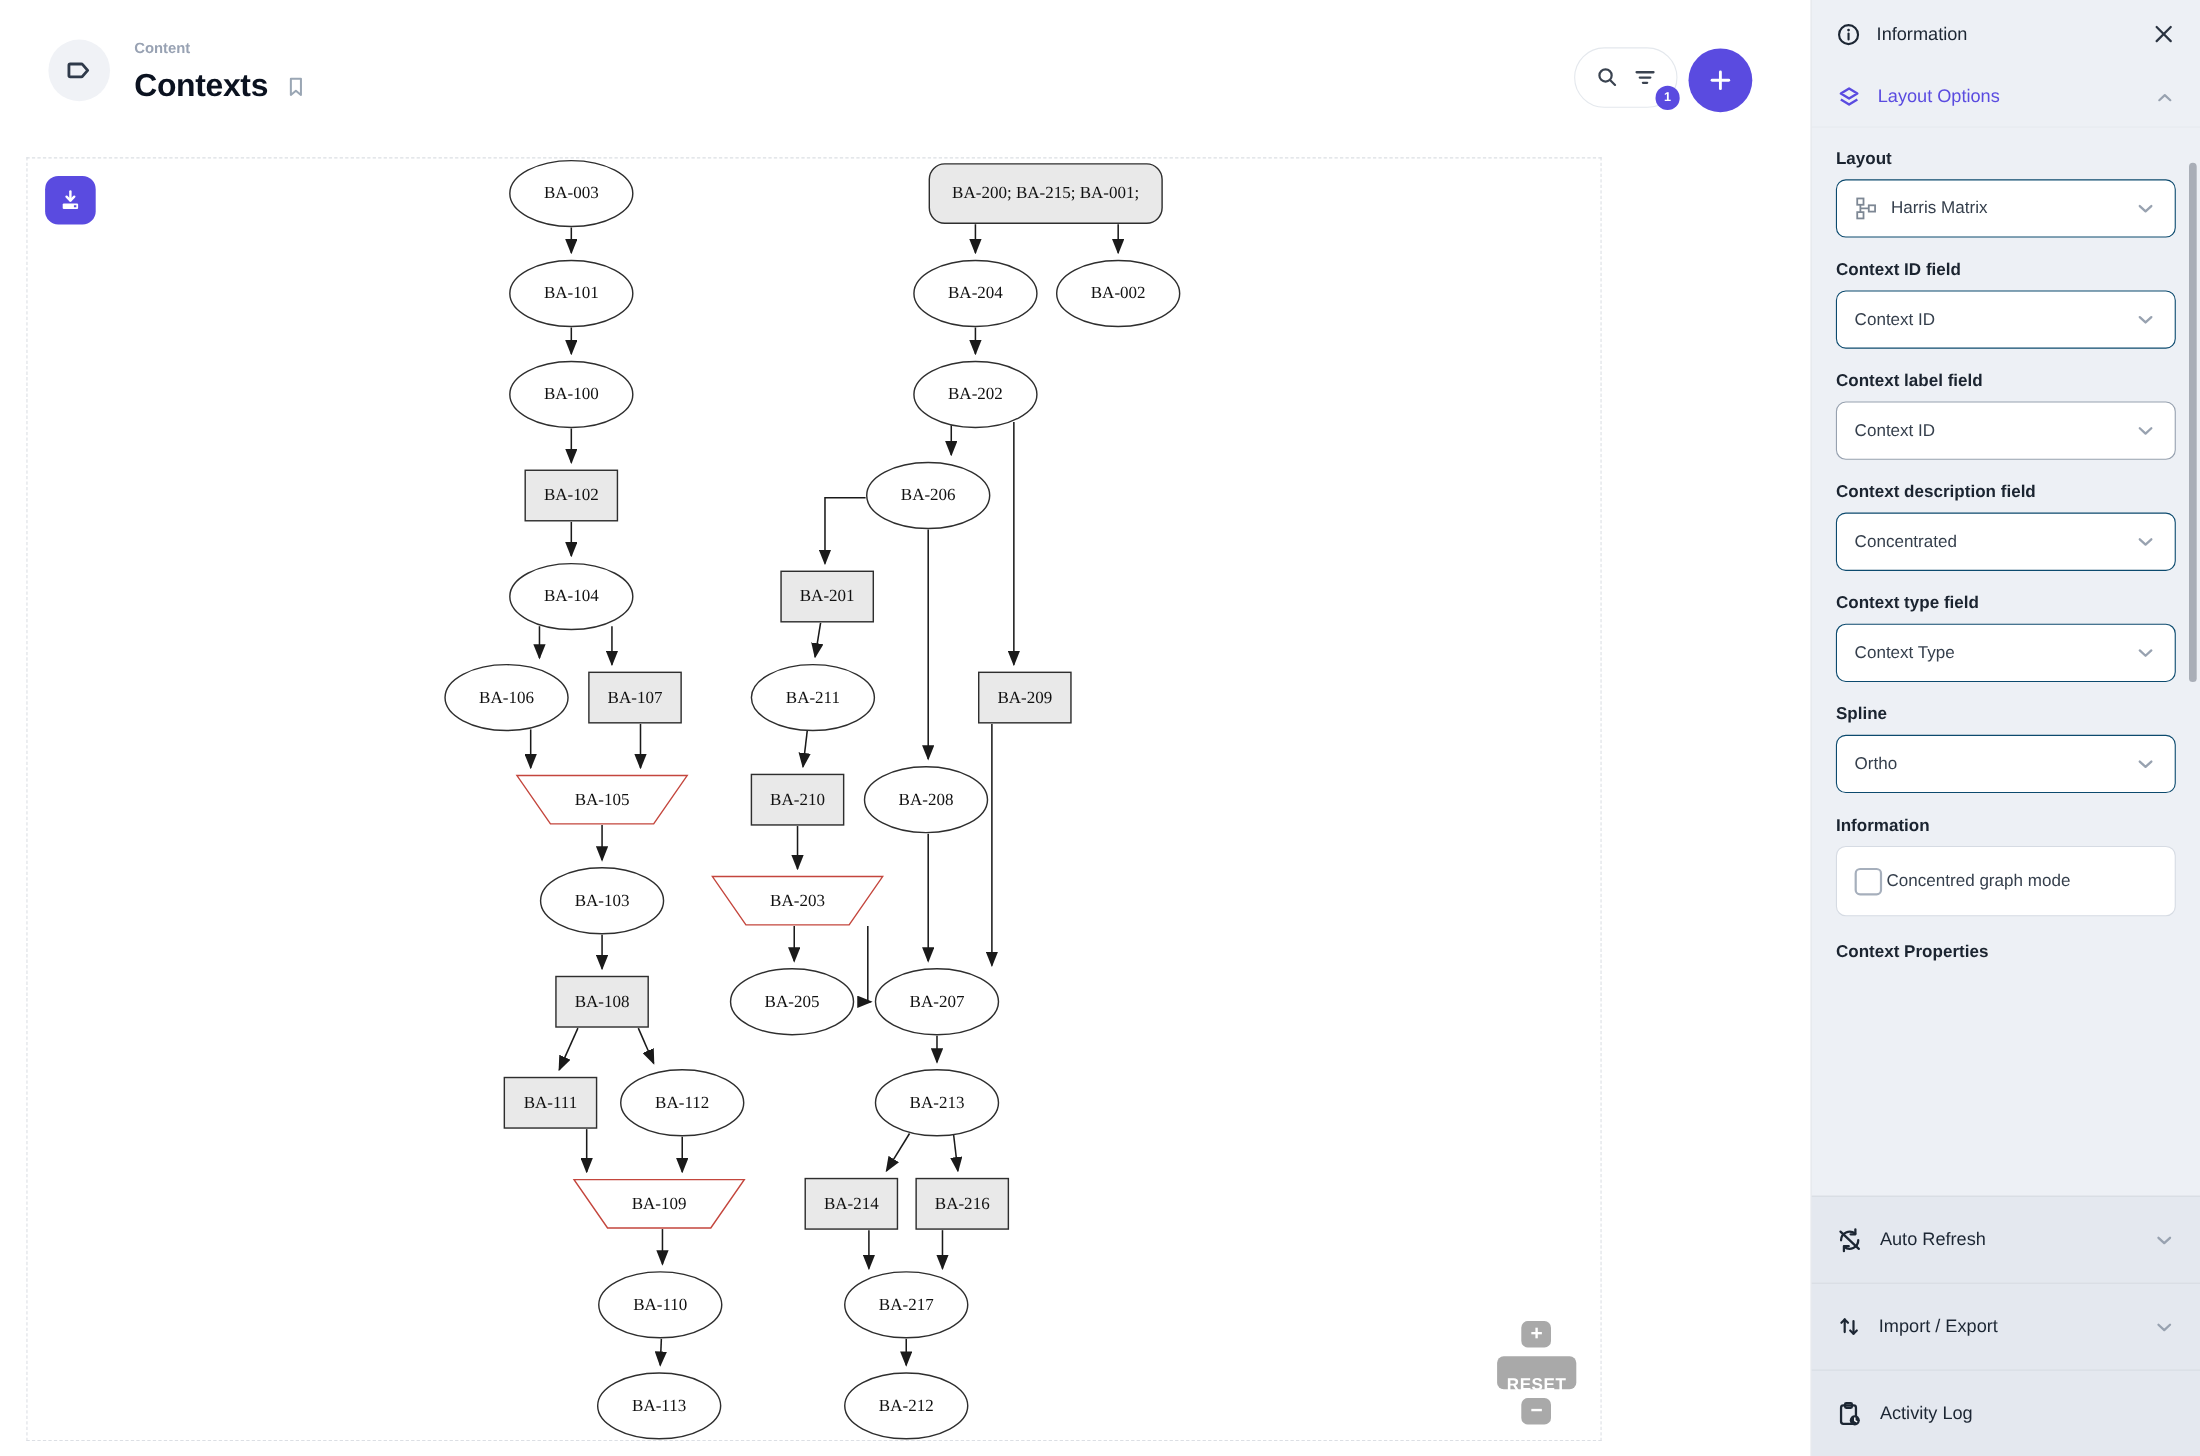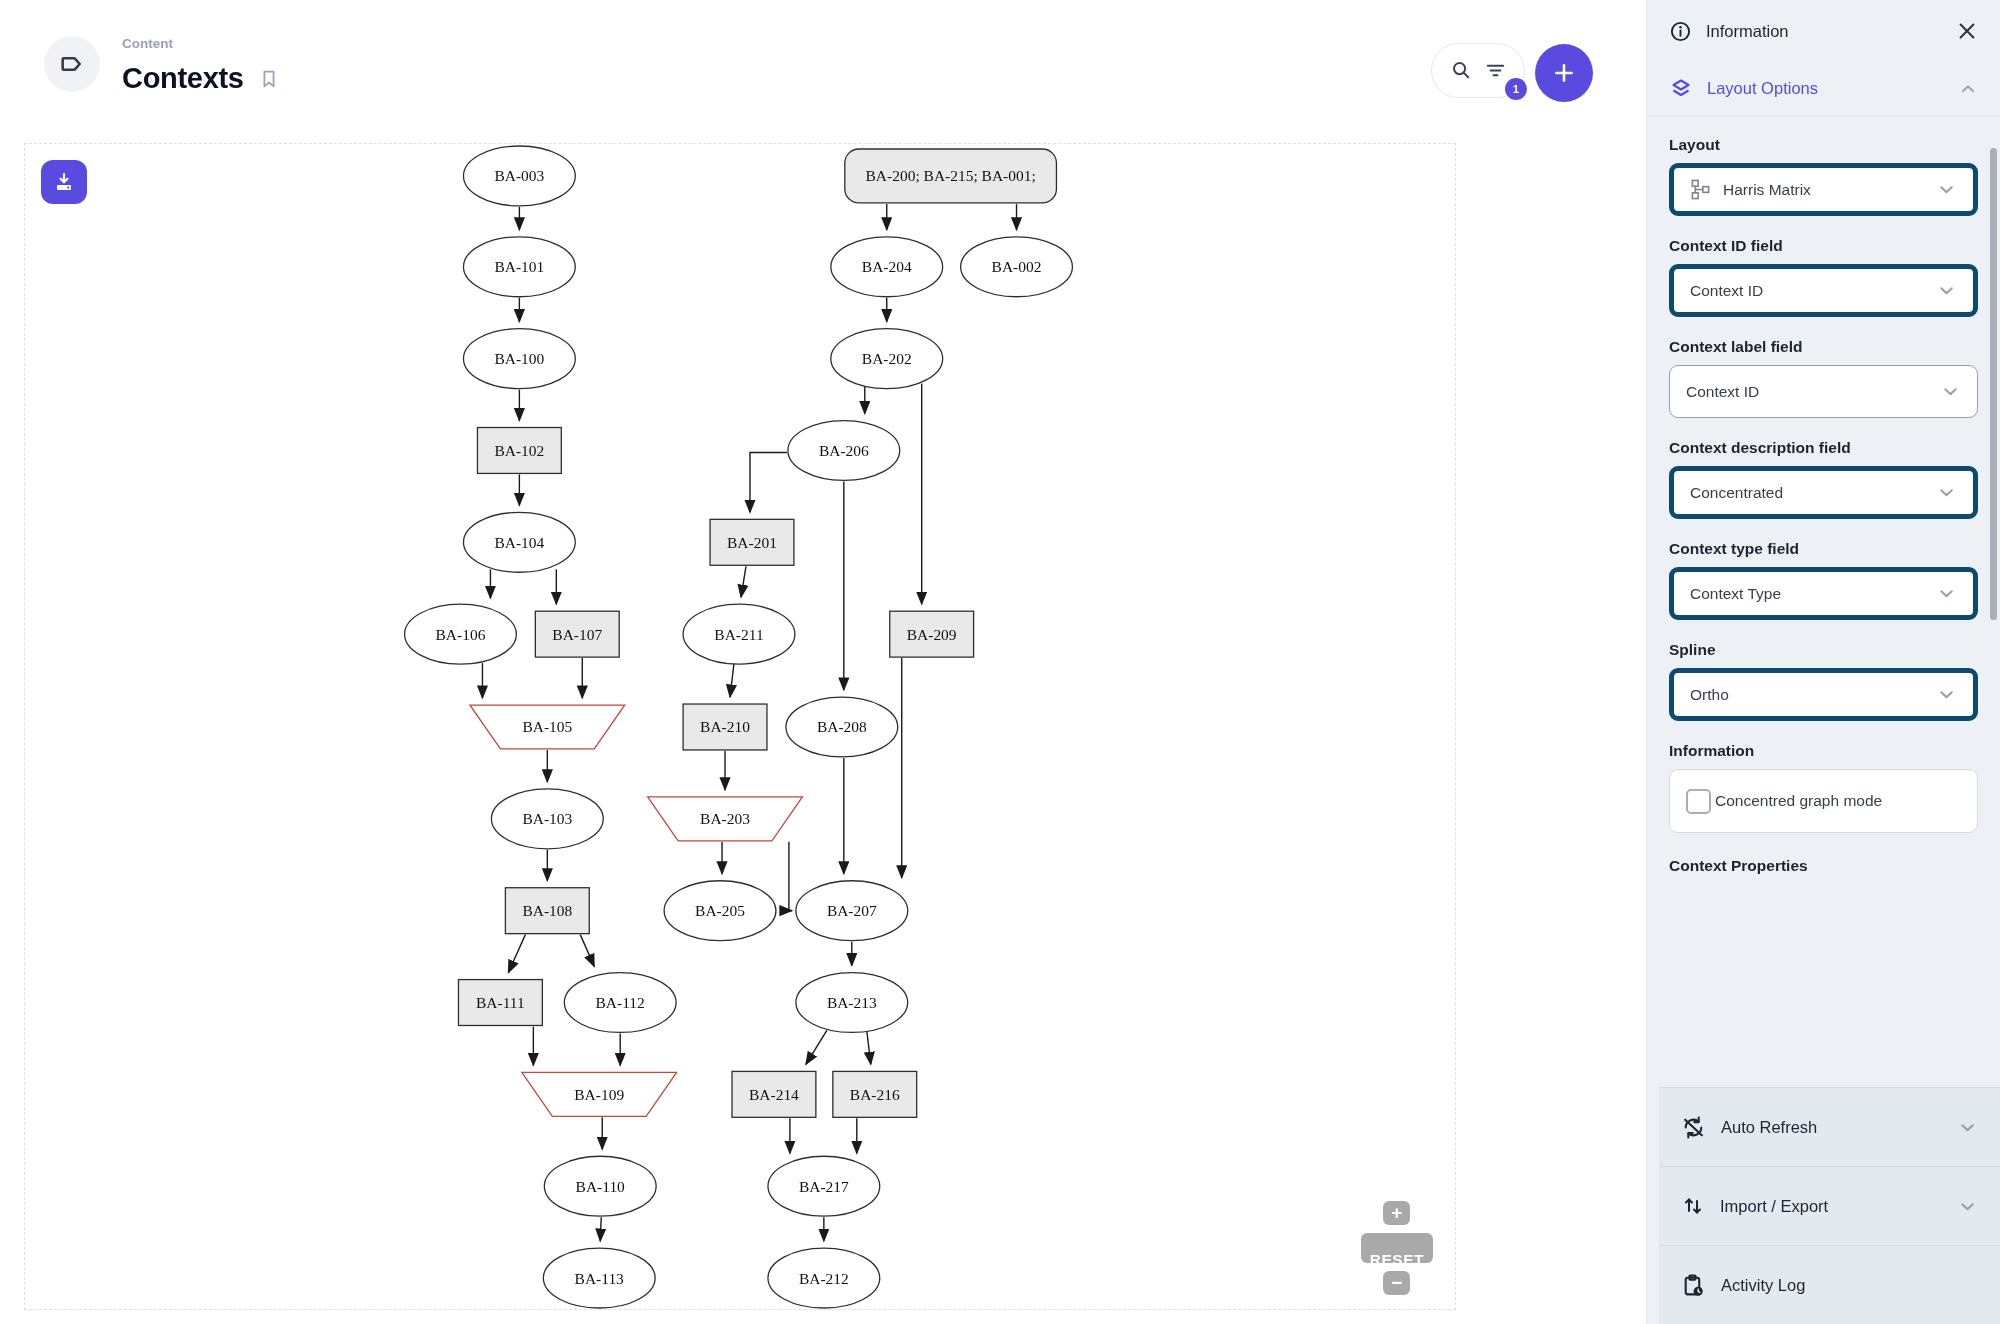--- a/index.html
+++ b/index.html
@@ -40,32 +40,32 @@
   .sidebar { position:absolute; right:0; top:0; width:354px; height:1324px; background:#edf0f5;
              border-left:1px solid #e4e7ec; }
   .side-row { display:flex; align-items:center; padding:0 22px; gap:14px; }
   .info-row { height:62px; color:#1c2633; font-size:16.5px; font-weight:500; }
   .info-row .close { margin-left:auto; display:flex; cursor:pointer; }
   .layout-row { height:54px; font-size:16.5px; font-weight:500; border-bottom:1px solid #e6e9ef; }
   .layout-row .chev { margin-left:auto; display:flex; }
   .side-content { padding:18px 22px 0 22px; }
   .f-label { font-size:15.5px; font-weight:700; color:#1b2430; margin:21px 0 9px; }
   .f-label:first-child { margin-top:2px; }
-  .select { height:53px; background:#fff; border:5px solid #0c4a6e; border-radius:9px;
+  .select { height:53px; background:#fff; border:1px solid #0c4a6e; border-radius:9px;
             display:flex; align-items:center; padding:0 16px; gap:12px; font-size:15.5px;
             color:#353f4c; cursor:pointer; }
   .select.focused { border:1.5px solid #97a1af; }
   .select .chev { margin-left:auto; display:flex; }
   .checkwrap { height:64px; background:#fff; border:1px solid #d6dbe3; border-radius:9px;
                display:flex; align-items:center; padding:0 16px; gap:4px; font-size:15.5px;
                color:#353f4c; cursor:pointer; }
   .checkbox { width:25px; height:25px; border:2px solid #a6afbc; border-radius:5px; background:#fff; }
   .s-heading { font-size:15.5px; font-weight:700; color:#1b2430; margin-top:24px; }
 
-  .bottom-rows { position:absolute; left:12px; right:0; bottom:0; }
+  .bottom-rows { position:absolute; left:0; right:0; bottom:0; }
   .b-row { height:79px; background:#e4e8ef; border-top:1px solid #d6dbe2; display:flex;
            align-items:center; padding:0 22px; gap:15px; font-size:16.5px; font-weight:500;
            color:#1c2633; cursor:pointer; }
   .b-row .chev { margin-left:auto; display:flex; }
   .scroll-thumb { position:absolute; right:3px; top:148px; width:7px; height:472px;
                   background:#a9aeb7; border-radius:4px; }
   svg { display:block; }
 </style>
 </head>
 <body>

